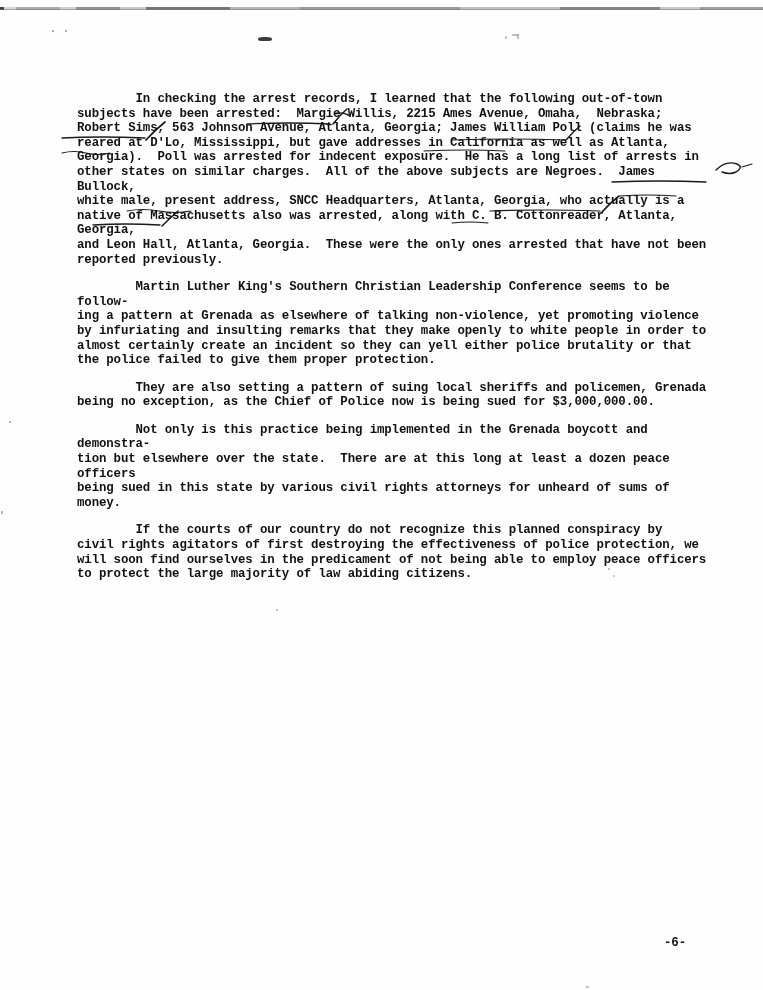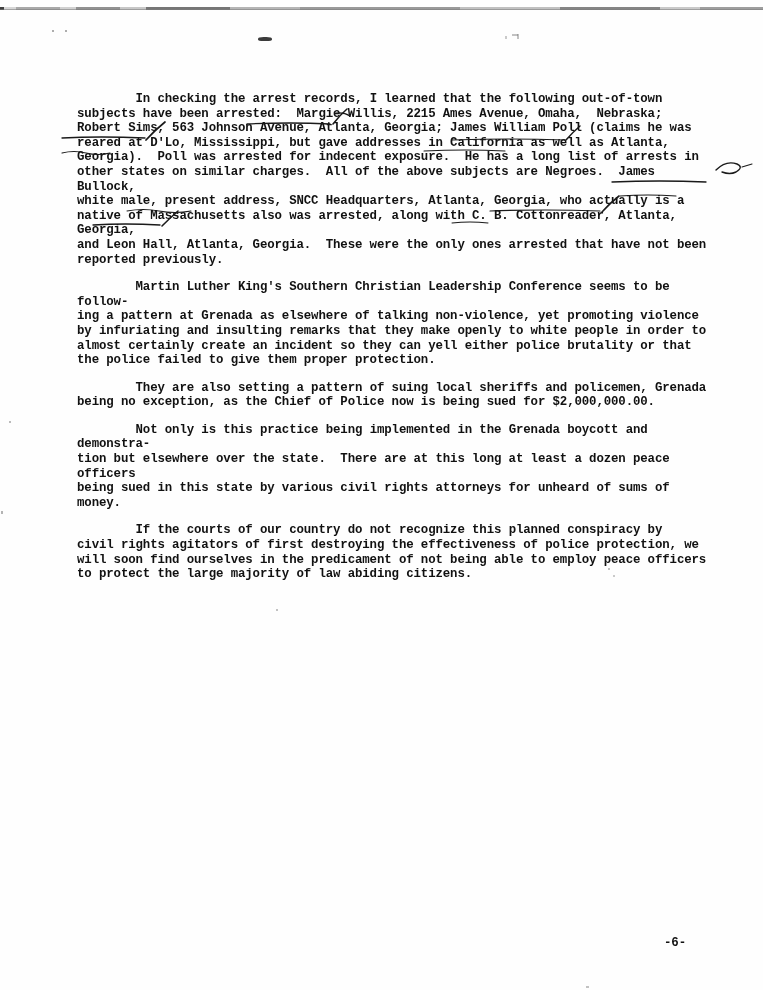--- a/index.html
+++ b/index.html
@@ -124,21 +124,21 @@
 white male, present address, SNCC Headquarters, Atlanta, Georgia, who actually is a
 native of Massachusetts also was arrested, along with C. B. Cottonreader, Atlanta, Georgia,
 and Leon Hall, Atlanta, Georgia.  These were the only ones arrested that have not been
 reported previously.</p>
     <p class="para">        Martin Luther King's Southern Christian Leadership Conference seems to be follow-
 ing a pattern at Grenada as elsewhere of talking non-violence, yet promoting violence
 by infuriating and insulting remarks that they make openly to white people in order to
 almost certainly create an incident so they can yell either police brutality or that
 the police failed to give them proper protection.</p>
     <p class="para">        They are also setting a pattern of suing local sheriffs and policemen, Grenada
-being no exception, as the Chief of Police now is being sued for $2,000,000.00.</p>
+being no exception, as the Chief of Police now is being sued for $3,000,000.00.</p>
     <p class="para">        Not only is this practice being implemented in the Grenada boycott and demonstra-
 tion but elsewhere over the state.  There are at this long at least a dozen peace officers
 being sued in this state by various civil rights attorneys for unheard of sums of money.</p>
     <p class="para">        If the courts of our country do not recognize this planned conspiracy by
 civil rights agitators of first destroying the effectiveness of police protection, we
 will soon find ourselves in the predicament of not being able to employ peace officers
 to protect the large majority of law abiding citizens.</p>
   </div>
 
   <svg id="pen-layer" viewBox="0 0 763 990" xmlns="http://www.w3.org/2000/svg">

